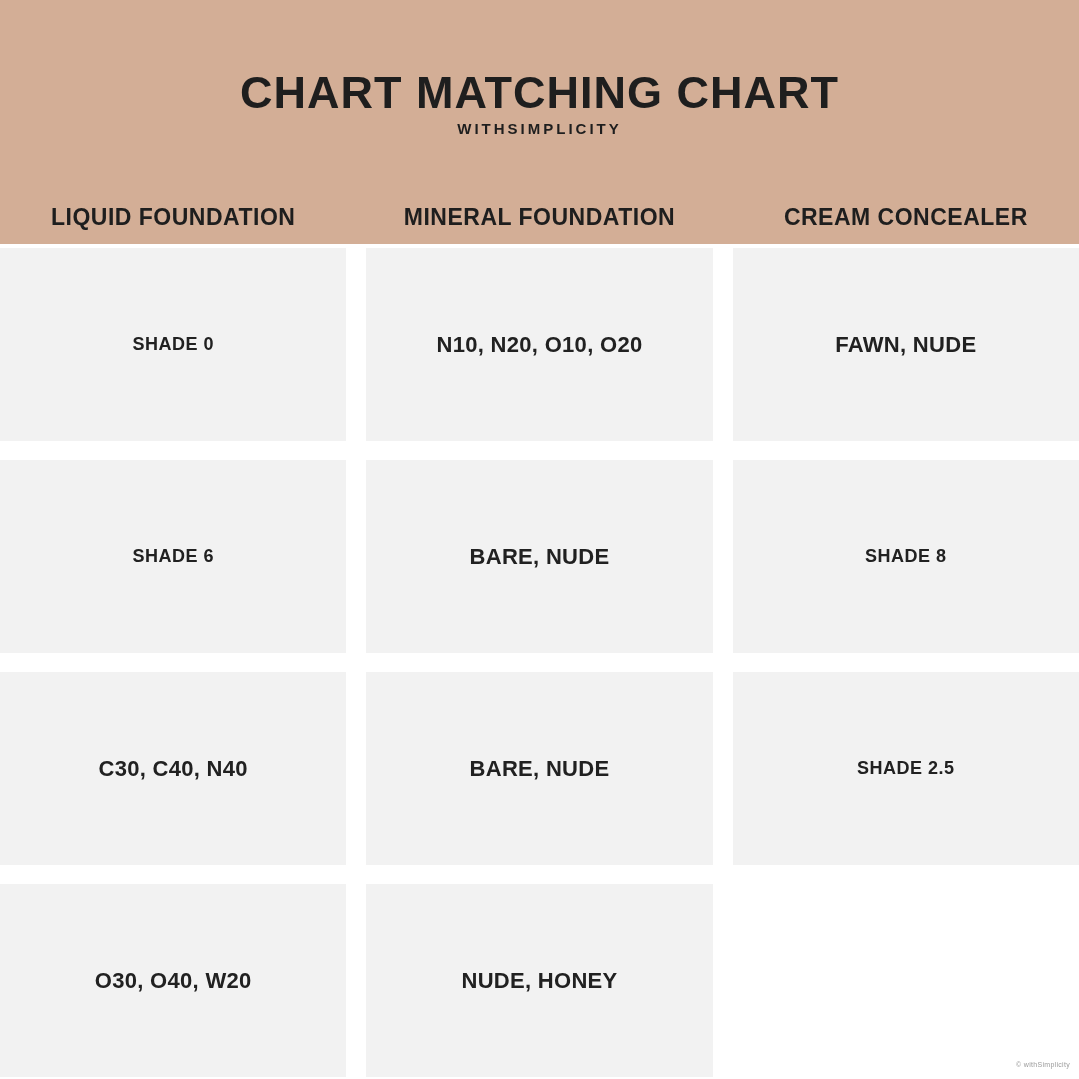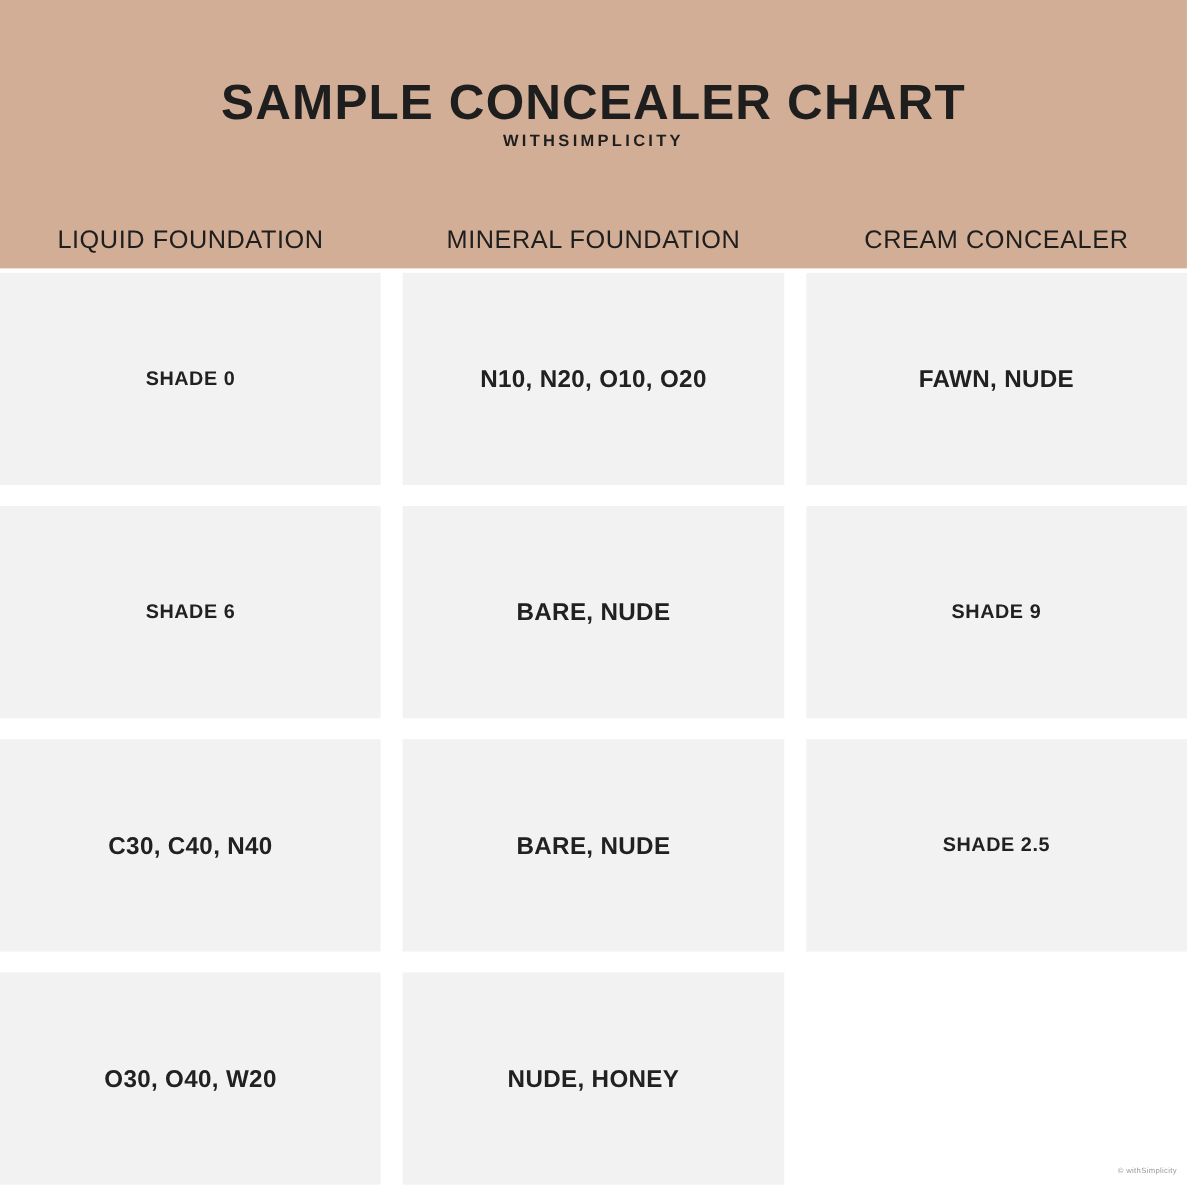--- a/index.html
+++ b/index.html
@@ -49,21 +49,21 @@
   .col-headers{
     margin-top:auto;
     padding-bottom:15px;
     width:100%;
     display:grid;
     grid-template-columns:1fr 1fr 1fr;
     column-gap:20px;
   }
   .col-header{
     font-size:23px;
-    font-weight:400;
+    font-weight:700;
     letter-spacing:0.5px;
     text-align:center;
     line-height:1;
     color:#1e1e1e;
   }
 
   
   .rows{
     margin-top:4px;
     width:100%;
@@ -99,38 +99,38 @@
     color:var(--watermark);
     letter-spacing:0.3px;
   }
 </style>
 </head>
 <body>
 
 <div class="page">
 
   <div class="band">
-    <div class="title">SAMPLE CONCEALER CHART</div>
+    <div class="title">CHART MATCHING CHART</div>
     <div class="subtitle">WITHSIMPLICITY</div>
     <div class="col-headers">
       <div class="col-header">LIQUID FOUNDATION</div>
       <div class="col-header">MINERAL FOUNDATION</div>
       <div class="col-header">CREAM CONCEALER</div>
     </div>
   </div>
 
   <div class="rows">
     <div class="cell shade">SHADE 0</div>
     <div class="cell codes">N10, N20, O10, O20</div>
     <div class="cell codes">FAWN, NUDE</div>
 
     <div class="cell shade">SHADE 6</div>
     <div class="cell codes">BARE, NUDE</div>
 
-    <div class="cell shade">SHADE 9</div>
+    <div class="cell shade">SHADE 8</div>
     <div class="cell codes">C30, C40, N40</div>
     <div class="cell codes">BARE, NUDE</div>
 
     <div class="cell shade">SHADE 2.5</div>
     <div class="cell codes">O30, O40, W20</div>
     <div class="cell codes">NUDE, HONEY</div>
   </div>
 
   <div class="watermark">© withSimplicity</div>
 

